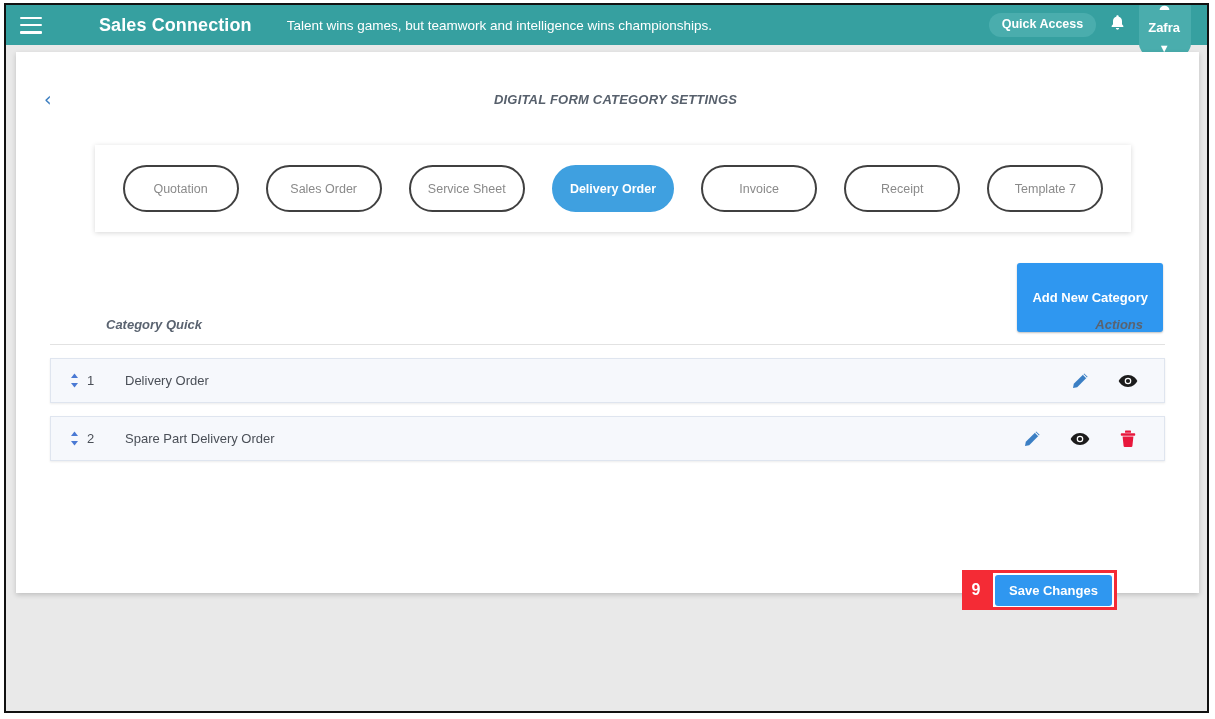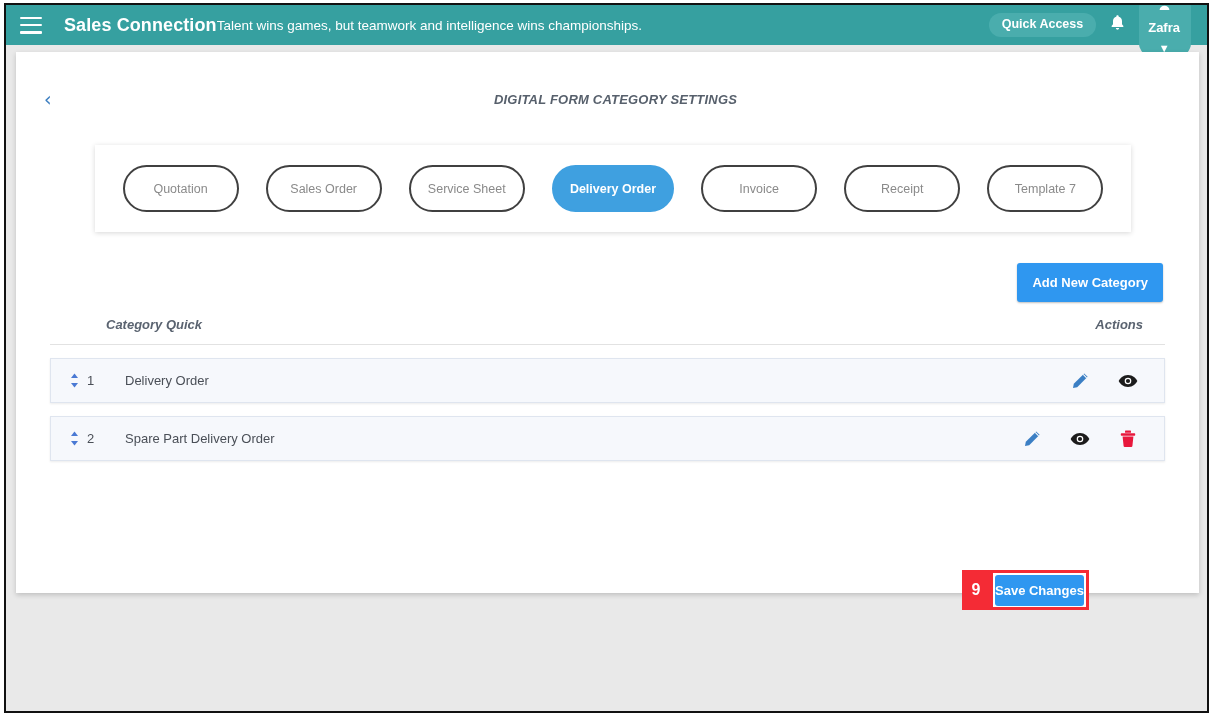--- a/index.html
+++ b/index.html
@@ -32,20 +32,21 @@
     position: absolute;
     left: 0;
     top: 0;
     width: 100%;
     height: 40px;
     background: #36a0a0;
     display: flex;
     align-items: center;
     box-sizing: border-box;
     padding: 0 10px 0 14px;
+    gap: 35px;
   }
   #hamburger {
     width: 22px;
     height: 17px;
     display: flex;
     flex-direction: column;
     justify-content: space-between;
     cursor: pointer;
     flex: 0 0 auto;
   }
@@ -203,21 +204,21 @@
   #add-category-button {
     position: absolute;
     right: 36px;
     top: 211px;
     background: #2f97f0;
     color: #ffffff;
     font-size: 13px;
     font-weight: bold;
     border: none;
     border-radius: 3px;
-    padding: 12px 15px;
+    padding: 27px 15px;
     cursor: pointer;
     box-shadow: 0 1px 2px rgba(0,0,0,0.25);
     font-family: "Liberation Sans", sans-serif;
   }
 
   
   #table-area {
     position: absolute;
     left: 34px;
     right: 34px;
@@ -322,21 +323,21 @@
     display: flex;
     align-items: center;
   }
   #save-changes-button {
     background: #2f97f0;
     color: #ffffff;
     font-size: 13px;
     font-weight: bold;
     border: none;
     border-radius: 3px;
-    padding: 8px 0;
+    padding: 8px 14px;
     cursor: pointer;
     font-family: "Liberation Sans", sans-serif;
     white-space: nowrap;
   }
 </style>
 </head>
 <body>
 
 <div id="app-frame">
 

